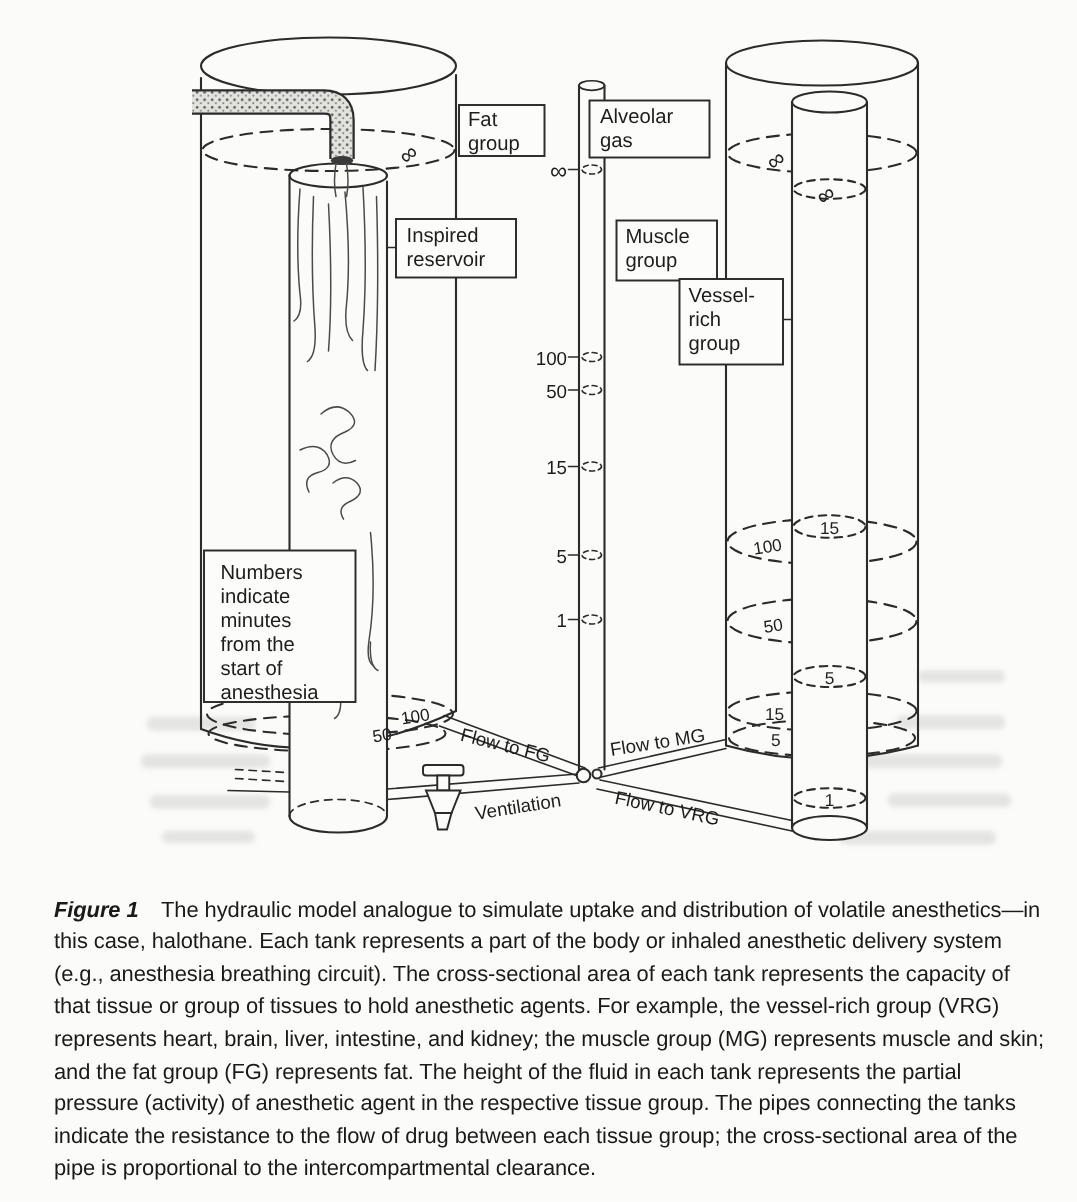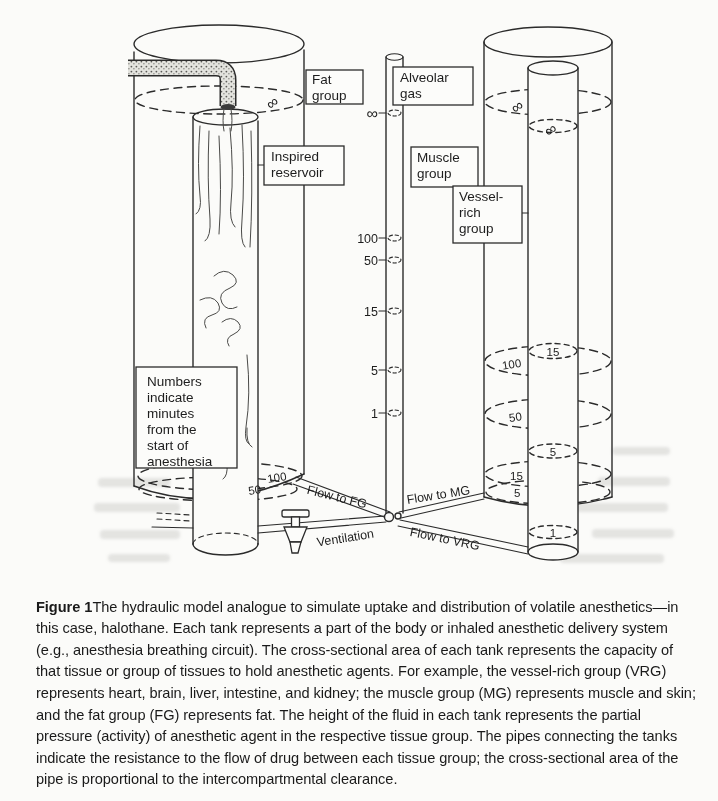--- a/index.html
+++ b/index.html
@@ -15,21 +15,21 @@
   .fillbg{fill:#fbfbf9;}
   .boxr{fill:#fcfcfa;stroke:#2b2b2b;stroke-width:1.3;}
   .t13{font-size:13.5px;}
   .t12{font-size:12.5px;}
   .t11{font-size:11.5px;}
   .inf{font-size:16px;}
   .art{stroke:#4a4a48;stroke-width:1;fill:none;stroke-linecap:round;}
   .smudge{fill:#a09f9a;opacity:.25;}
   .caption{position:absolute;left:36px;top:582px;width:663px;
            font-size:14.6px;line-height:21.6px;color:#1a1a1a;letter-spacing:-0.05px;}
-  .caption b{margin-right:0;}
+  .caption b{margin-right:15px;font-style:italic;}
 </style>
 </head>
 <body>
 
 <div class="page">
 <svg width="718" height="575" viewBox="0 0 718 575">
   <defs>
     <pattern id="stip" width="5" height="5" patternUnits="userSpaceOnUse">
       <rect width="5" height="5" fill="#e3e3de"></rect>
       <circle cx="1.4" cy="1.6" r="0.9" fill="#5a5a57"></circle>

